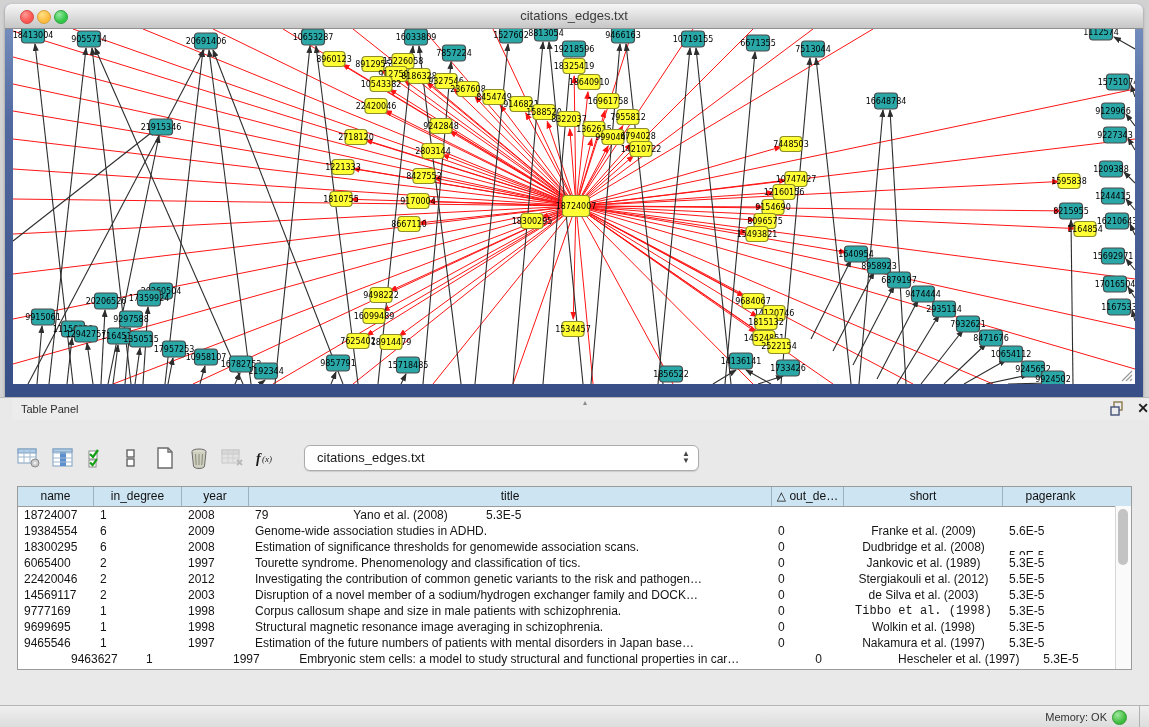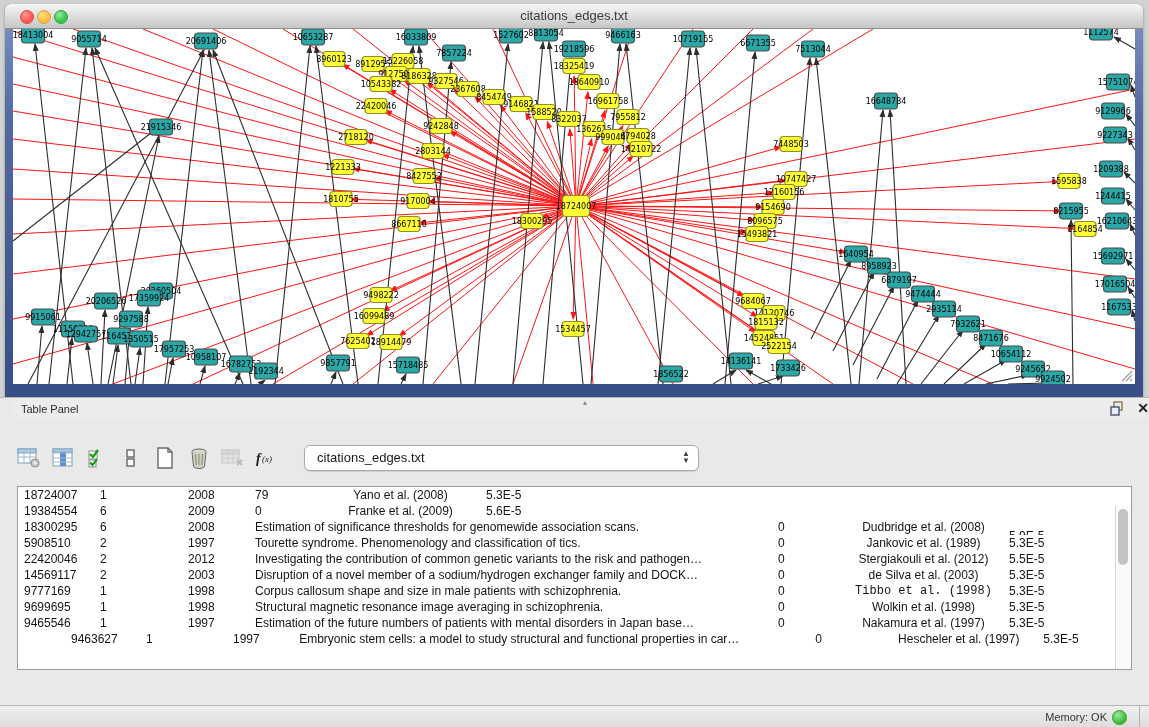--- a/index.html
+++ b/index.html
@@ -747,48 +747,58 @@
       <div id="table-selector">
       <span id="table-selector-value">citations_edges.txt</span>
       <span id="selector-arrows">
           <span>▲</span>
           <span>▼</span>
         </span>
     </div>
   </div>
 
   <div id="data-table">
+    <div id="table-header">
+        <div class="hcell" style="width: 76px;">name</div>
+        <div class="hcell" style="width: 88px;">in_degree</div>
+        <div class="hcell" style="width: 67px;">year</div>
+        <div class="hcell" style="width: 523px;">title</div>
+        <div class="hcell" style="width: 72px;">△ out_de…</div>
+        <div class="hcell" style="width: 159px;">short</div>
+        <div class="hcell" style="width: 95px;">pagerank</div>
+      </div>
     <div id="table-body">
         <div class="trow">
           <div class="tcell" style="width: 76px;">18724007</div>
           <div class="tcell" style="width: 88px;">1</div>
           <div class="tcell" style="width: 67px;">2008</div>
           <div class="tcell" style="width: 72px;">79</div>
           <div class="tcell center" style="width: 159px; text-align: center;">Yano et al. (2008)</div>
           <div class="tcell" style="width: 95px;">5.3E-5</div>
         </div>
         <div class="trow">
           <div class="tcell" style="width: 76px;">19384554</div>
           <div class="tcell" style="width: 88px;">6</div>
           <div class="tcell" style="width: 67px;">2009</div>
+          <div class="tcell" style="width: 523px;">Genome-wide association studies in ADHD.</div>
           <div class="tcell" style="width: 72px;">0</div>
           <div class="tcell center" style="width: 159px;">Franke et al. (2009)</div>
           <div class="tcell" style="width: 95px;">5.6E-5</div>
         </div>
         <div class="trow">
           <div class="tcell" style="width: 76px;">18300295</div>
           <div class="tcell" style="width: 88px;">6</div>
           <div class="tcell" style="width: 67px;">2008</div>
           <div class="tcell" style="width: 523px;">Estimation of significance thresholds for genomewide association scans.</div>
           <div class="tcell" style="width: 72px;">0</div>
           <div class="tcell center" style="width: 159px;">Dudbridge et al. (2008)</div>
           <div class="tcell" style="width: 95px; margin-top: 9px;">5.9E-5</div>
         </div>
         <div class="trow">
-          <div class="tcell" style="width: 76px;">5908510</div>
+          <div class="tcell" style="width: 76px;">6065400</div>
           <div class="tcell" style="width: 88px;">2</div>
           <div class="tcell" style="width: 67px;">1997</div>
           <div class="tcell" style="width: 523px;">Tourette syndrome. Phenomenology and classification of tics.</div>
           <div class="tcell" style="width: 72px;">0</div>
           <div class="tcell center" style="width: 159px;">Jankovic et al. (1989)</div>
           <div class="tcell" style="width: 95px;">5.3E-5</div>
         </div>
         <div class="trow">
           <div class="tcell" style="width: 76px;">22420046</div>
           <div class="tcell" style="width: 88px;">2</div>

